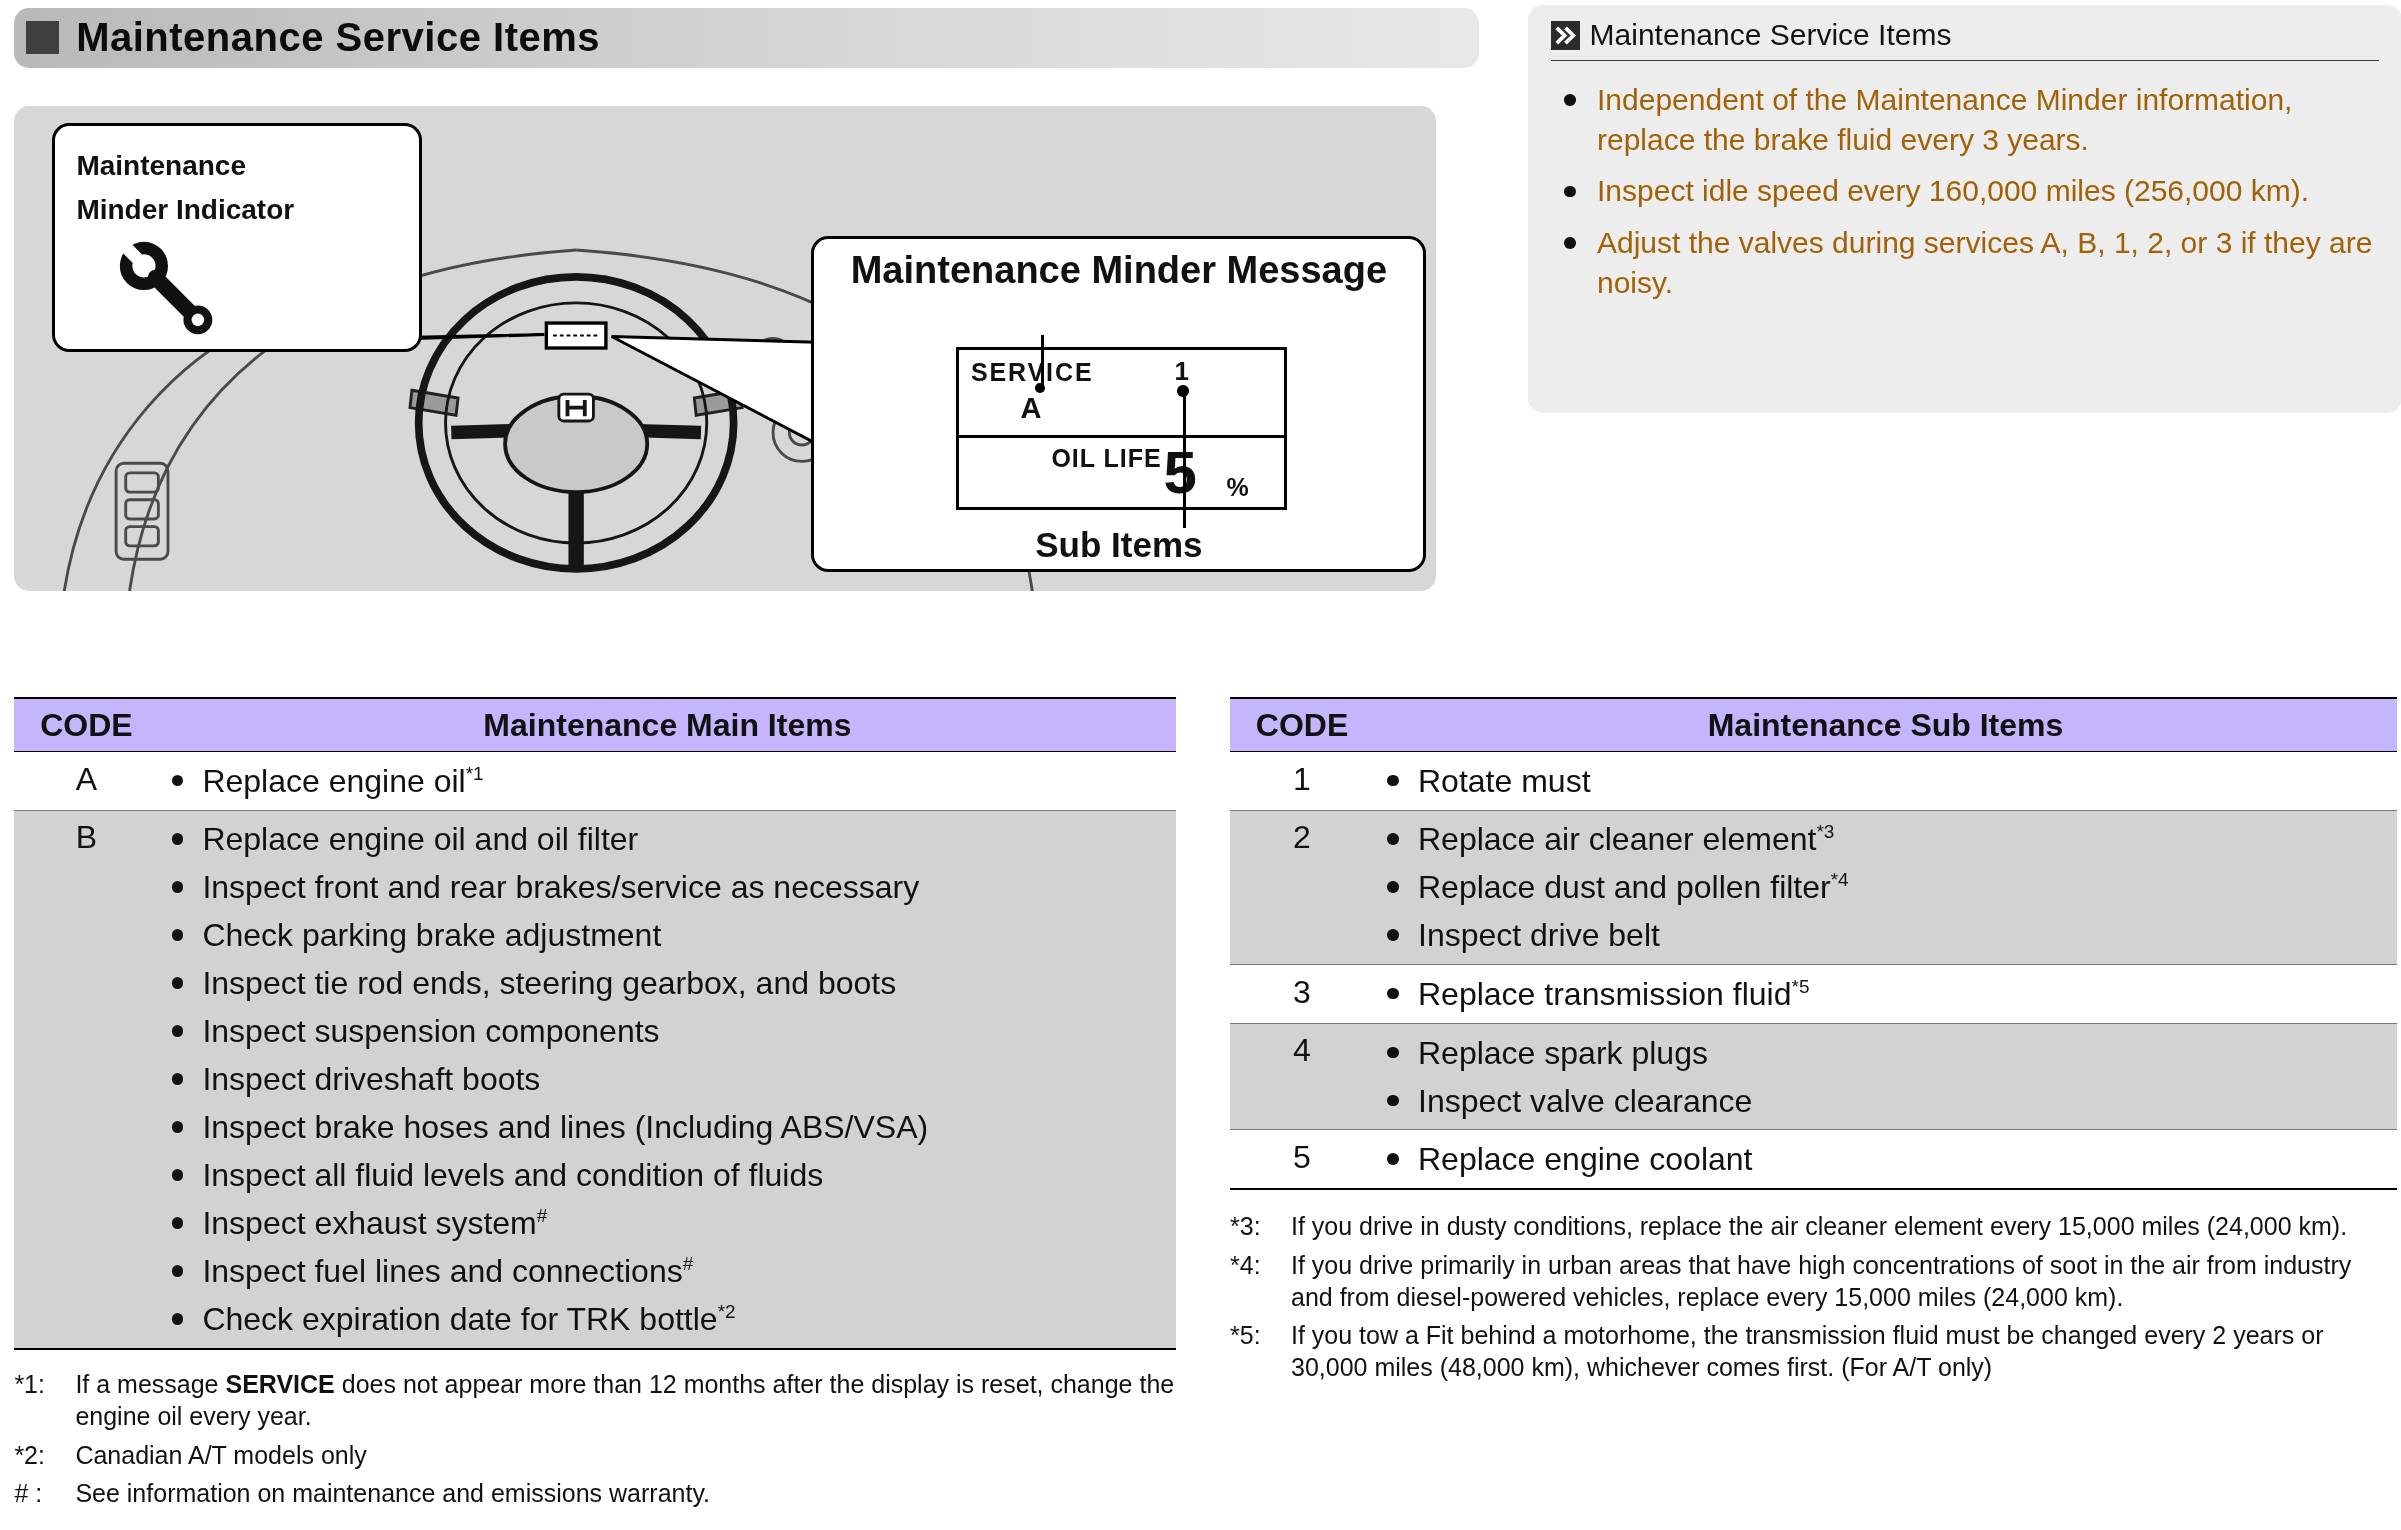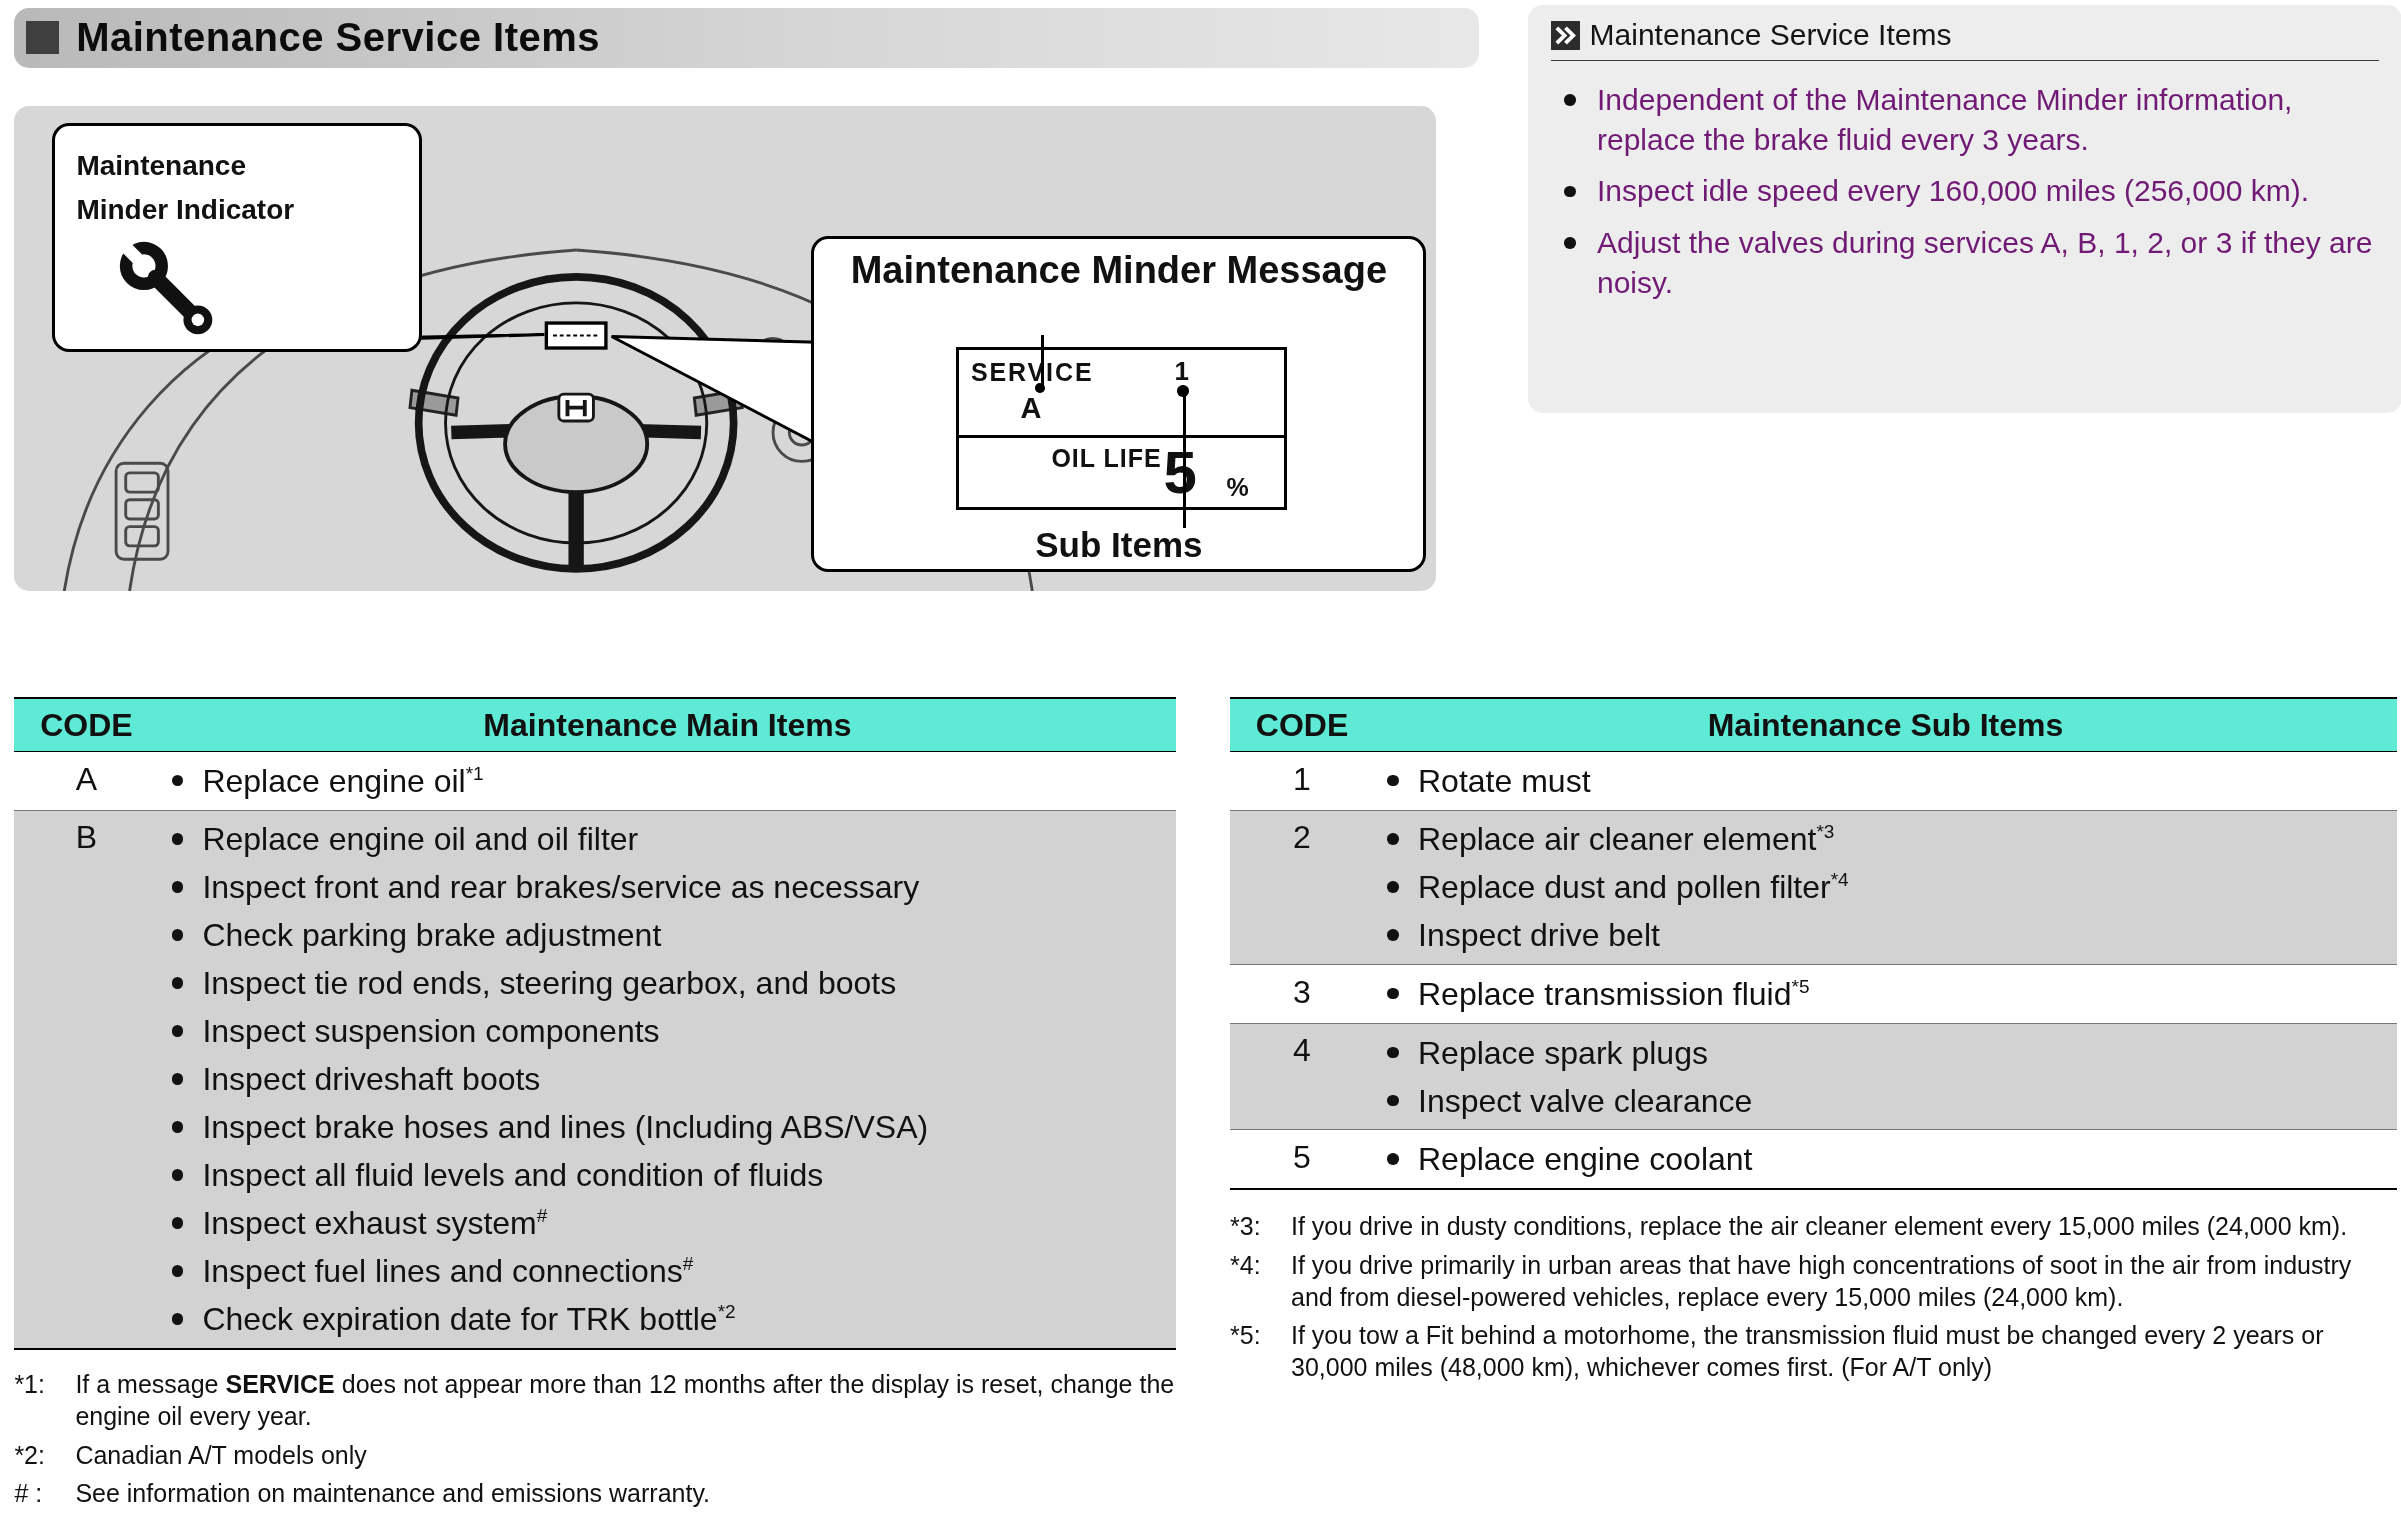--- a/index.html
+++ b/index.html
@@ -39,28 +39,28 @@
   .ln-sub{position:absolute;left:369px;top:156px;width:2.9px;height:133px;background:#000;z-index:3;}
   .dot-sub{position:absolute;left:363px;top:146px;width:11.5px;height:11.5px;border-radius:50%;background:#000;z-index:3;}
   .sub-items{position:absolute;top:286px;width:100%;text-align:center;font-size:35px;font-weight:600;}
 
   
   .sidebar{left:1528px;top:4.8px;width:874px;height:408px;background:#ededed;
            padding:13.4px 23px;box-sizing:border-box;}
   .sb-head{display:flex;align-items:center;gap:9.6px;border-bottom:1.9px solid #3a3a3a;padding-bottom:7.7px;}
   .sb-title{font-size:30px;color:#141414;}
   .sb-bullets{margin-top:19px;}
-  .sb-li{position:relative;padding-left:46px;font-size:30px;line-height:40px;margin-bottom:11.5px;color:#701a75;}
+  .sb-li{position:relative;padding-left:46px;font-size:30px;line-height:40px;margin-bottom:11.5px;color:#a16207;}
   .sb-li::before{content:"";position:absolute;left:13.4px;top:14.4px;width:11.5px;height:11.5px;border-radius:50%;background:#111;}
 
   
   .tbl{position:absolute;border-bottom:2.9px solid #000;}
   .tbl-main{left:14.4px;top:697px;width:1162px;}
   .tbl-sub{left:1230px;top:697px;width:1167px;}
-  .tbl-head{display:flex;background:#5eead4;border-top:2.9px solid #000;border-bottom:1.9px solid #000;
+  .tbl-head{display:flex;background:#c4b5fd;border-top:2.9px solid #000;border-bottom:1.9px solid #000;
             height:52px;align-items:center;font-weight:bold;font-size:32px;}
   .code-col{width:144px;text-align:center;flex:none;}
   .items-col{flex:1;text-align:center;}
   .trow{display:flex;padding:4.8px 0;}
   .trow + .trow{border-top:1px solid #777;}
   .shade{background:#d2d2d2;}
   .rcode{width:144px;text-align:center;font-size:32px;padding-top:3.8px;flex:none;}
   .ritems{flex:1;padding-right:9.6px;}
   .item{position:relative;padding-left:44px;font-size:32px;line-height:48px;}
   .item::before{content:"";position:absolute;left:13.4px;top:18px;width:11.5px;height:11.5px;border-radius:50%;background:#111;}

